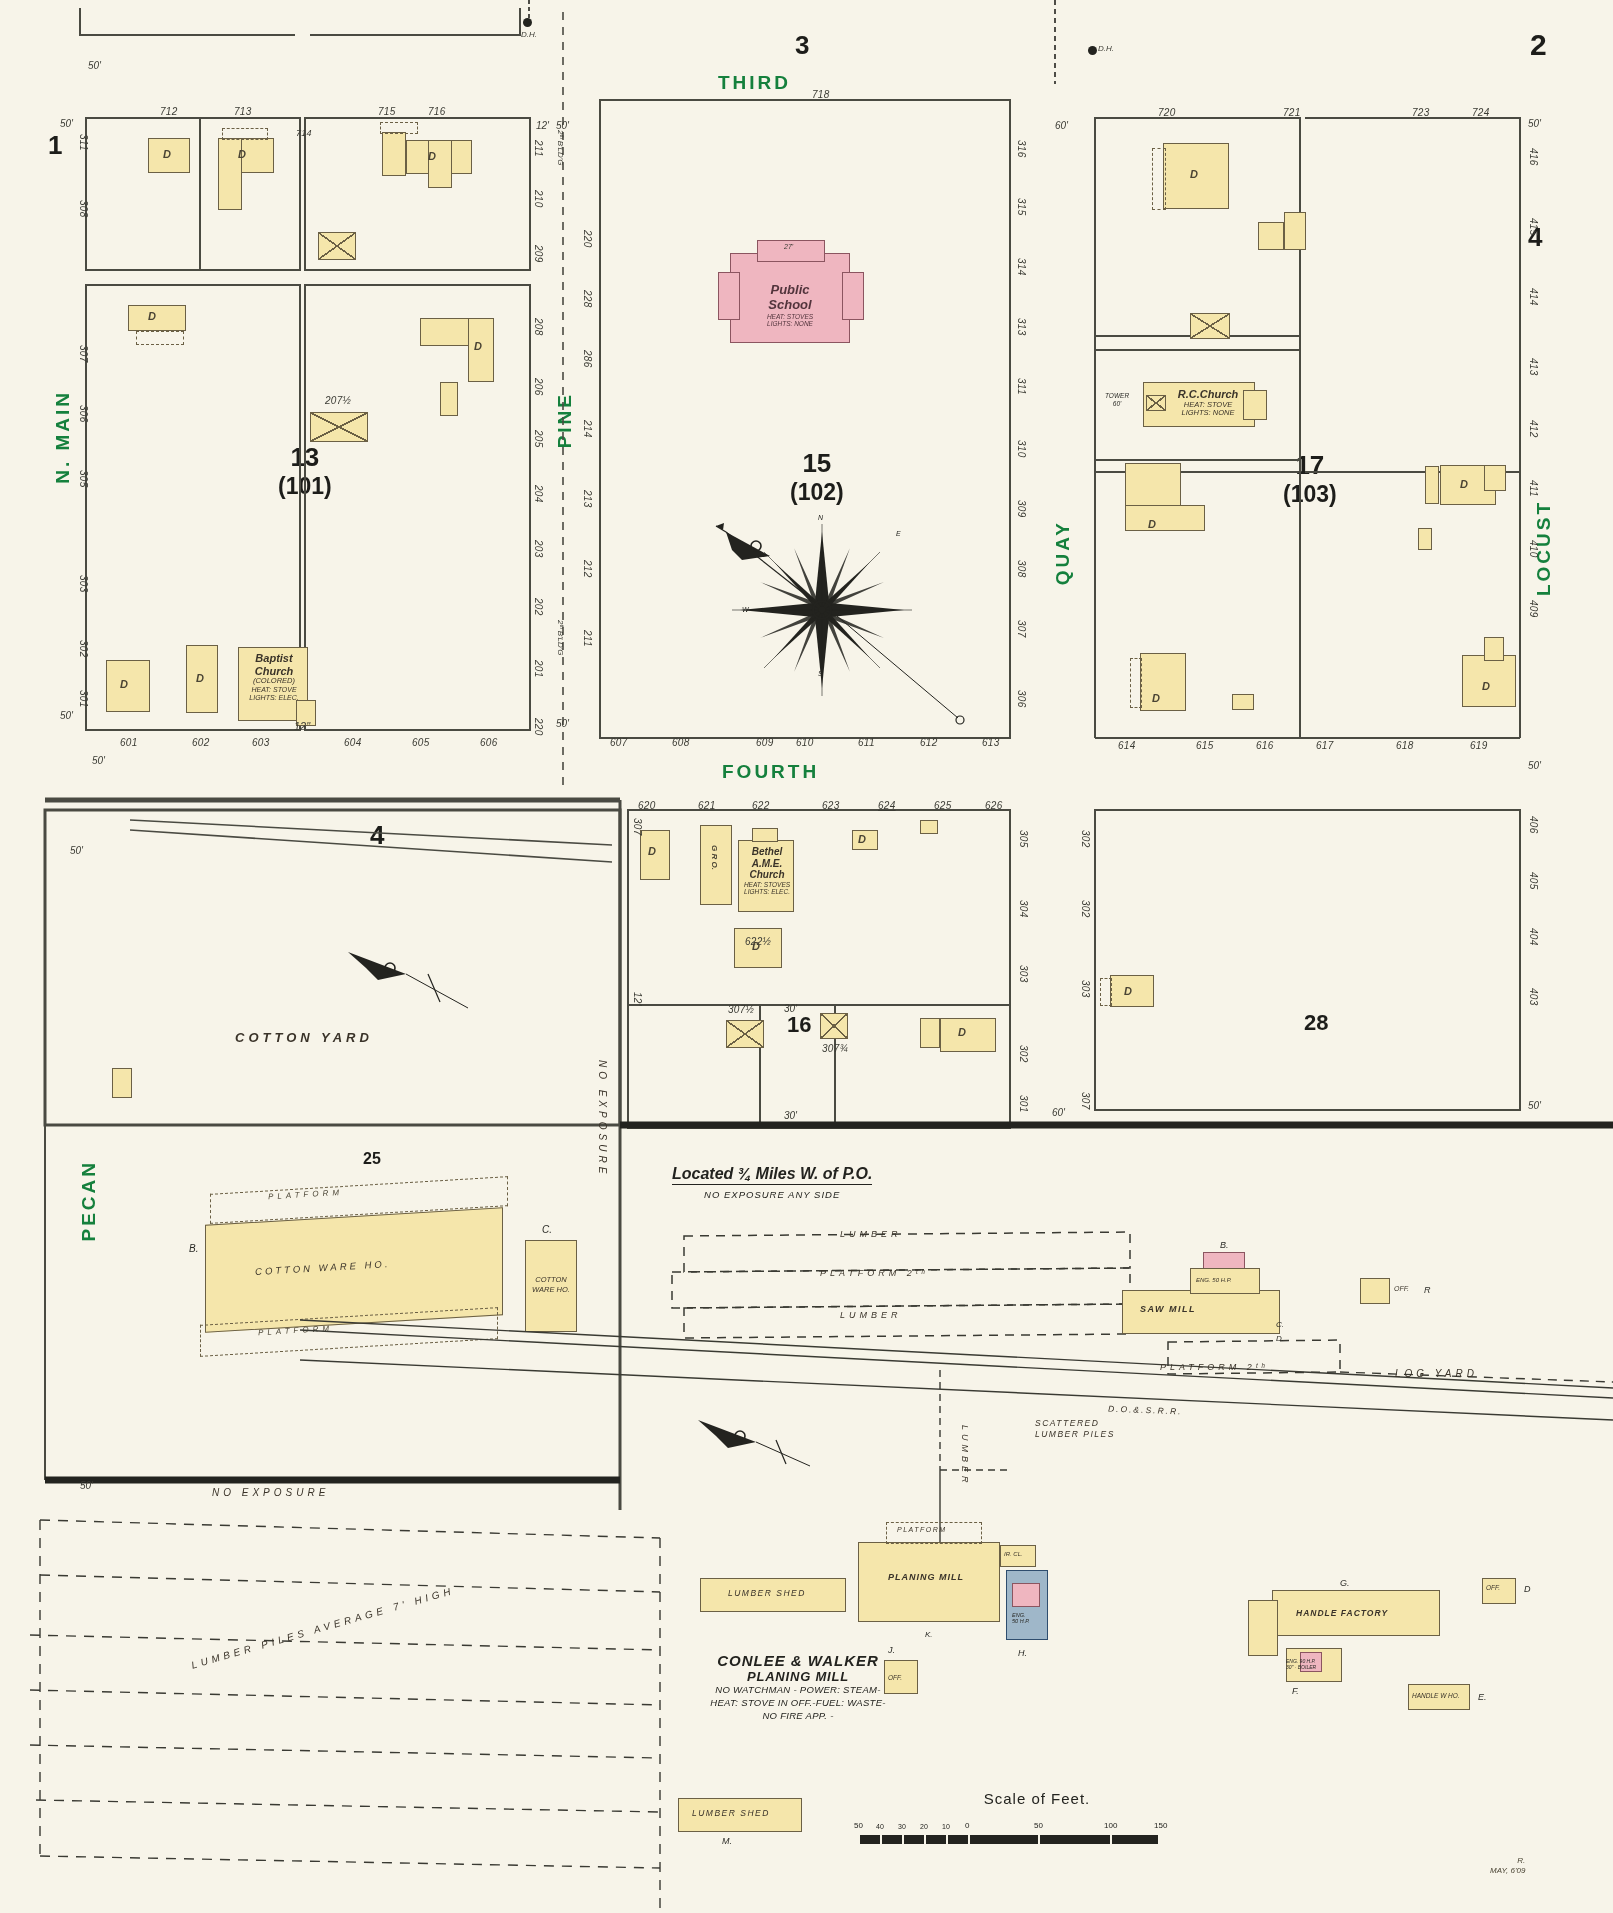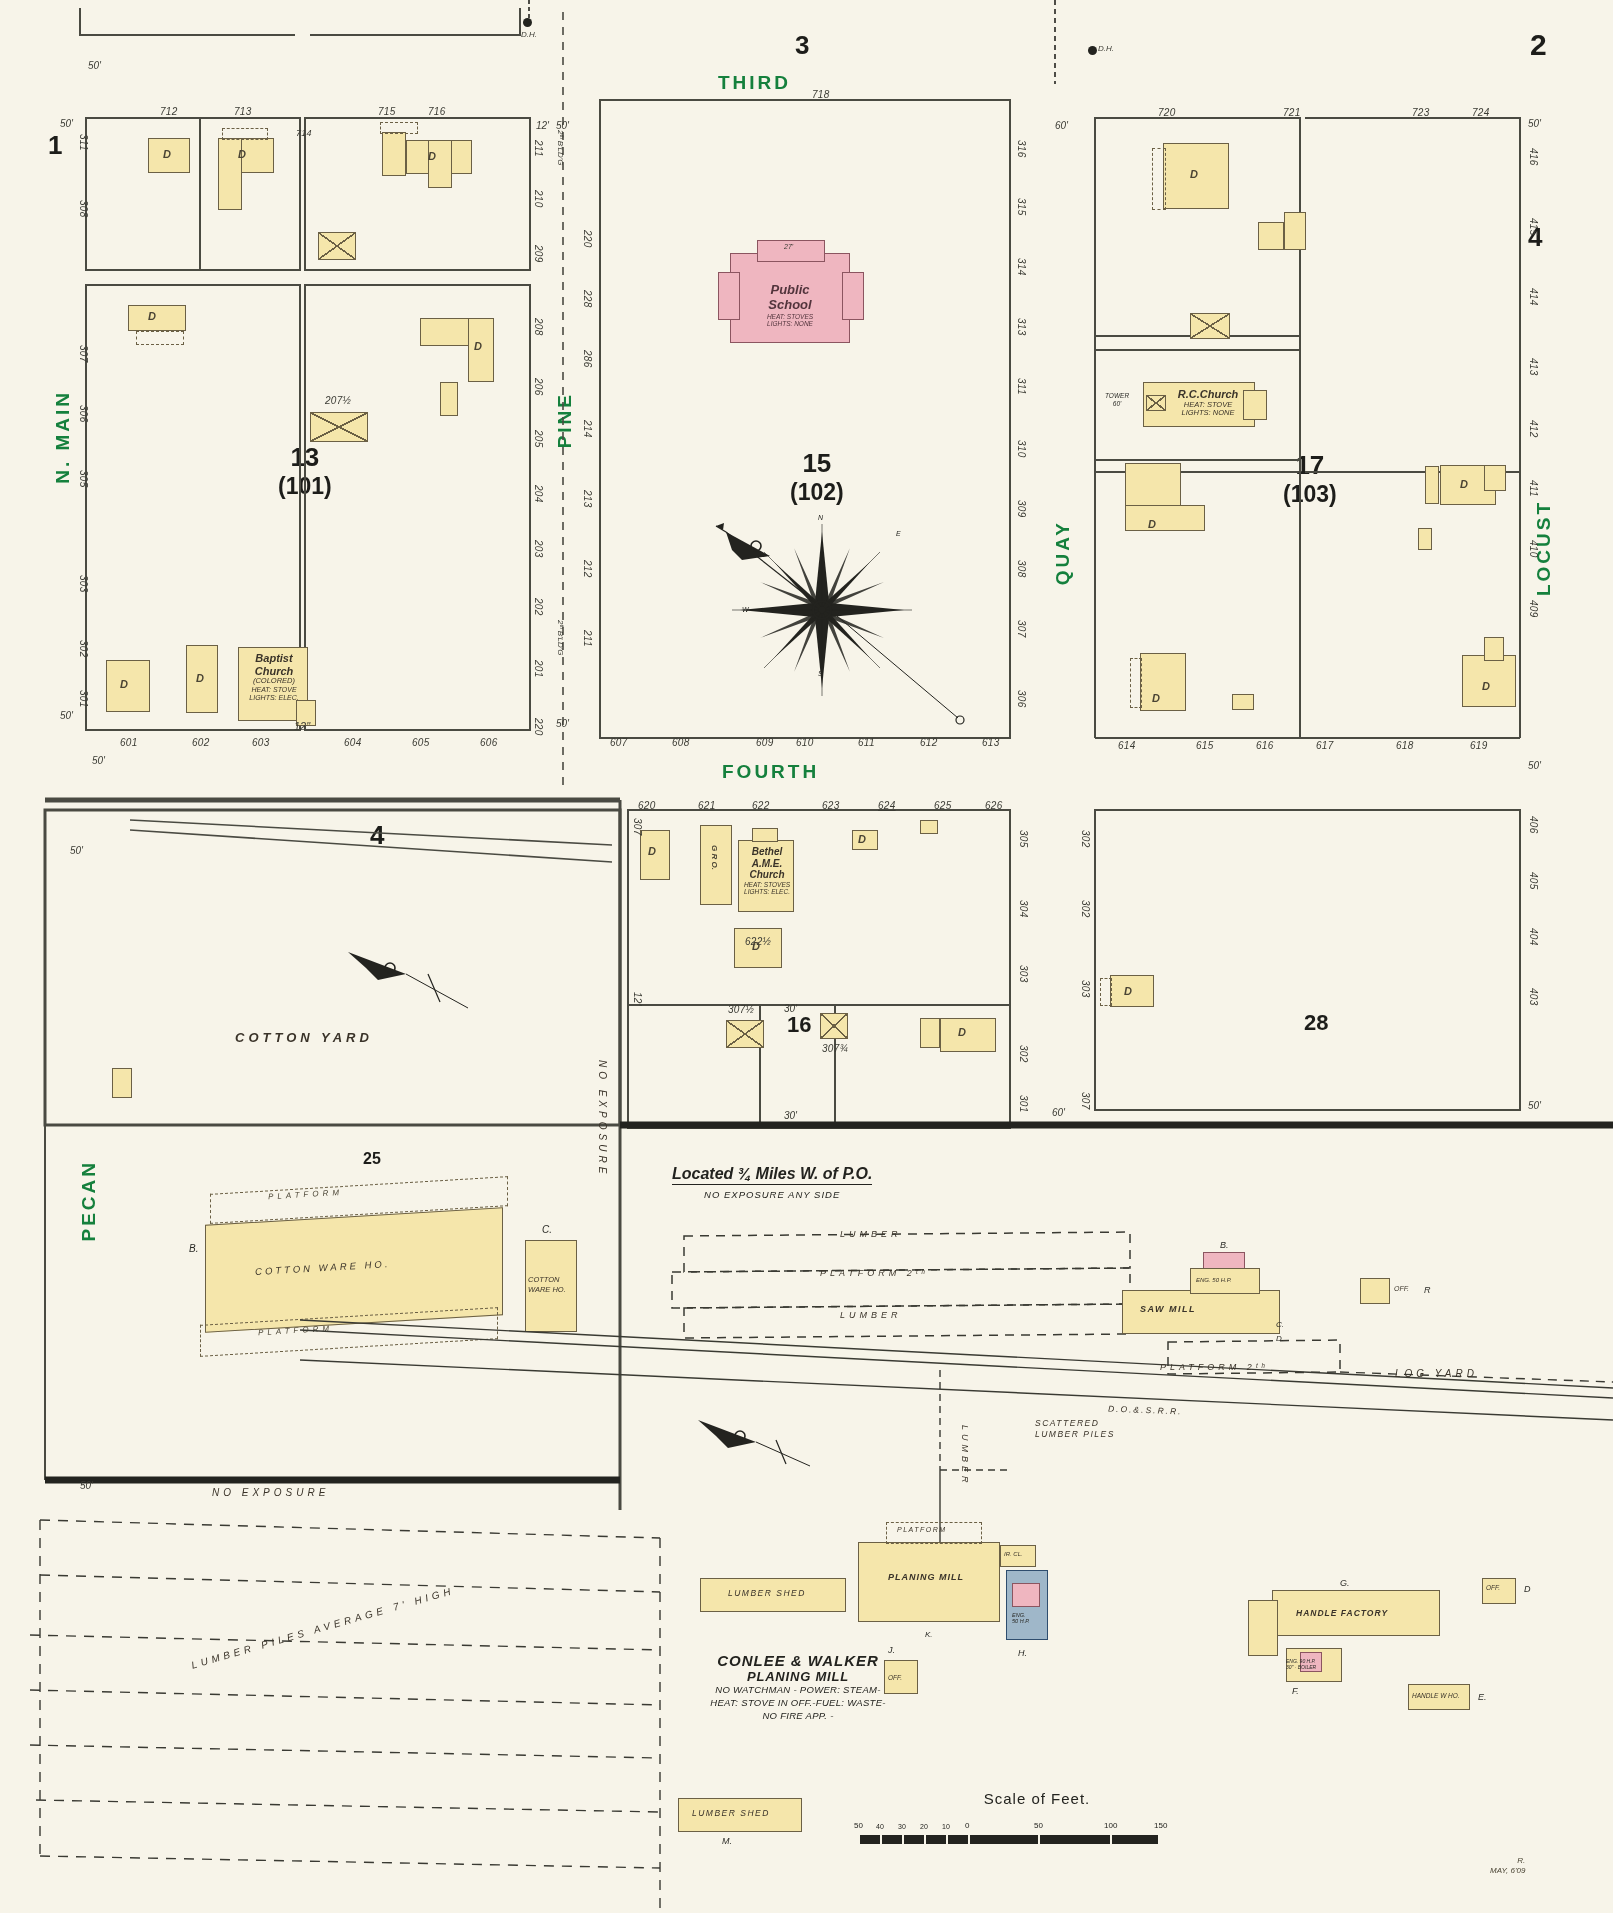--- a/index.html
+++ b/index.html
@@ -309,21 +309,21 @@
 
   <div class="t abs spaced" style="left:235px;top:1030px;font-size:13px;font-style:italic;font-weight:700;color:#3a3329;">COTTON     YARD</div>
   <div class="bldg" style="left:205px;top:1216px;width:298px;height:108px;transform:skewY(-3.4deg);"></div>
   <div class="dash" style="left:210px;top:1185px;width:298px;height:30px;transform:skewY(-3.4deg);"></div>
   <div class="dash" style="left:200px;top:1316px;width:298px;height:32px;transform:skewY(-3.4deg);"></div>
   <div class="t abs" style="left:268px;top:1190px;font-size:8px;font-style:italic;letter-spacing:4px;color:#4a4434;transform:rotate(-3.4deg);">PLATFORM</div>
   <div class="t abs" style="left:258px;top:1326px;font-size:8px;font-style:italic;letter-spacing:4px;color:#4a4434;transform:rotate(-3.4deg);">PLATFORM</div>
   <div class="t abs" style="left:255px;top:1262px;font-size:9.5px;font-style:italic;letter-spacing:3px;color:#3a3329;transform:rotate(-3.4deg);">COTTON   WARE   HO.</div>
   <div class="t abs" style="left:189px;top:1243px;font-size:10px;font-style:italic;">B.</div>
   <div class="bldg" style="left:525px;top:1240px;width:52px;height:92px;"></div>
-  <div class="t abs" style="left:528px;top:1275px;font-size:7.5px;font-style:italic;line-height:1.3;width:46px;color:#3a3329;">
+  <div class="t abs" style="left:528px;top:1275px;font-size:7.5px;font-style:italic;line-height:1.3;text-align:center;width:46px;color:#3a3329;">
     <span>COTTON</span><br>
     <span>WARE HO.</span>
   </div>
   <div class="t abs" style="left:542px;top:1224px;font-size:10px;font-style:italic;">C.</div>
   <div class="bldg" style="left:112px;top:1068px;width:20px;height:30px;"></div>
 
   <div class="t abs spaced" style="left:212px;top:1487px;font-size:10px;font-style:italic;color:#3a3329;">NO    EXPOSURE</div>
   <div class="t abs" style="left:597px;top:1060px;font-size:10px;font-style:italic;color:#3a3329;letter-spacing:4px;writing-mode:vertical-rl;">NO  EXPOSURE</div>
 
   <div class="located" style="left:672px;top:1165px;">

